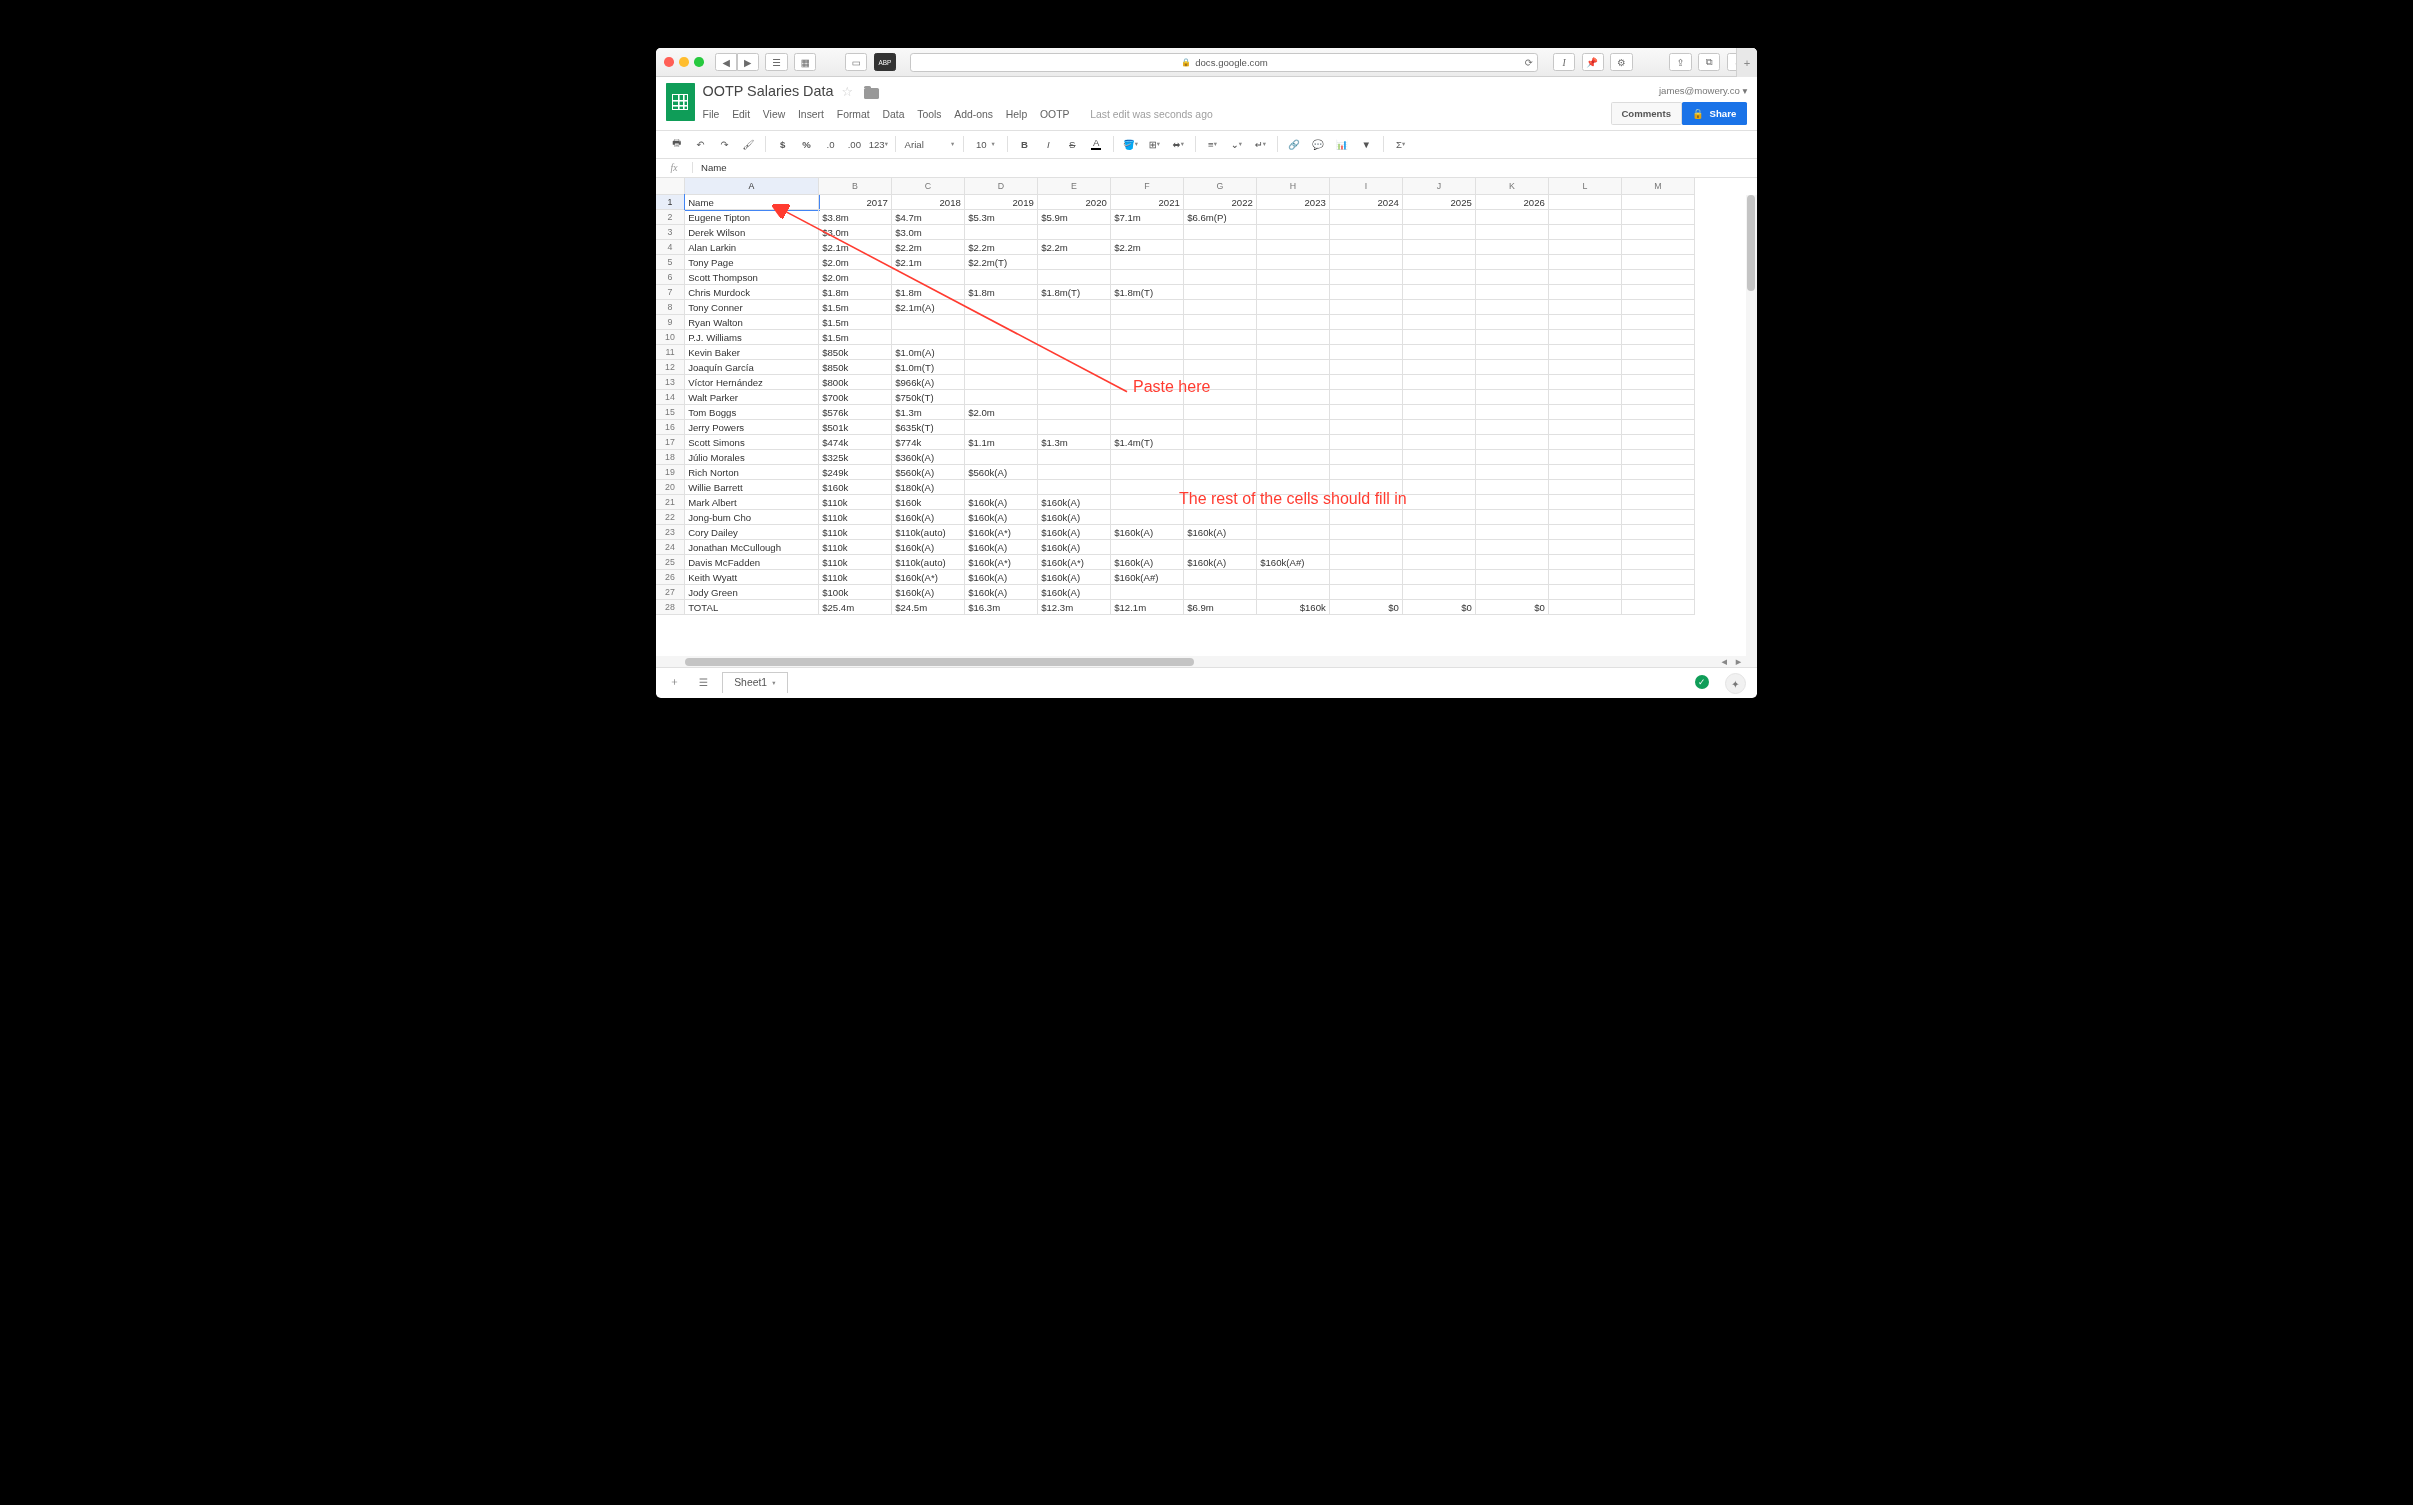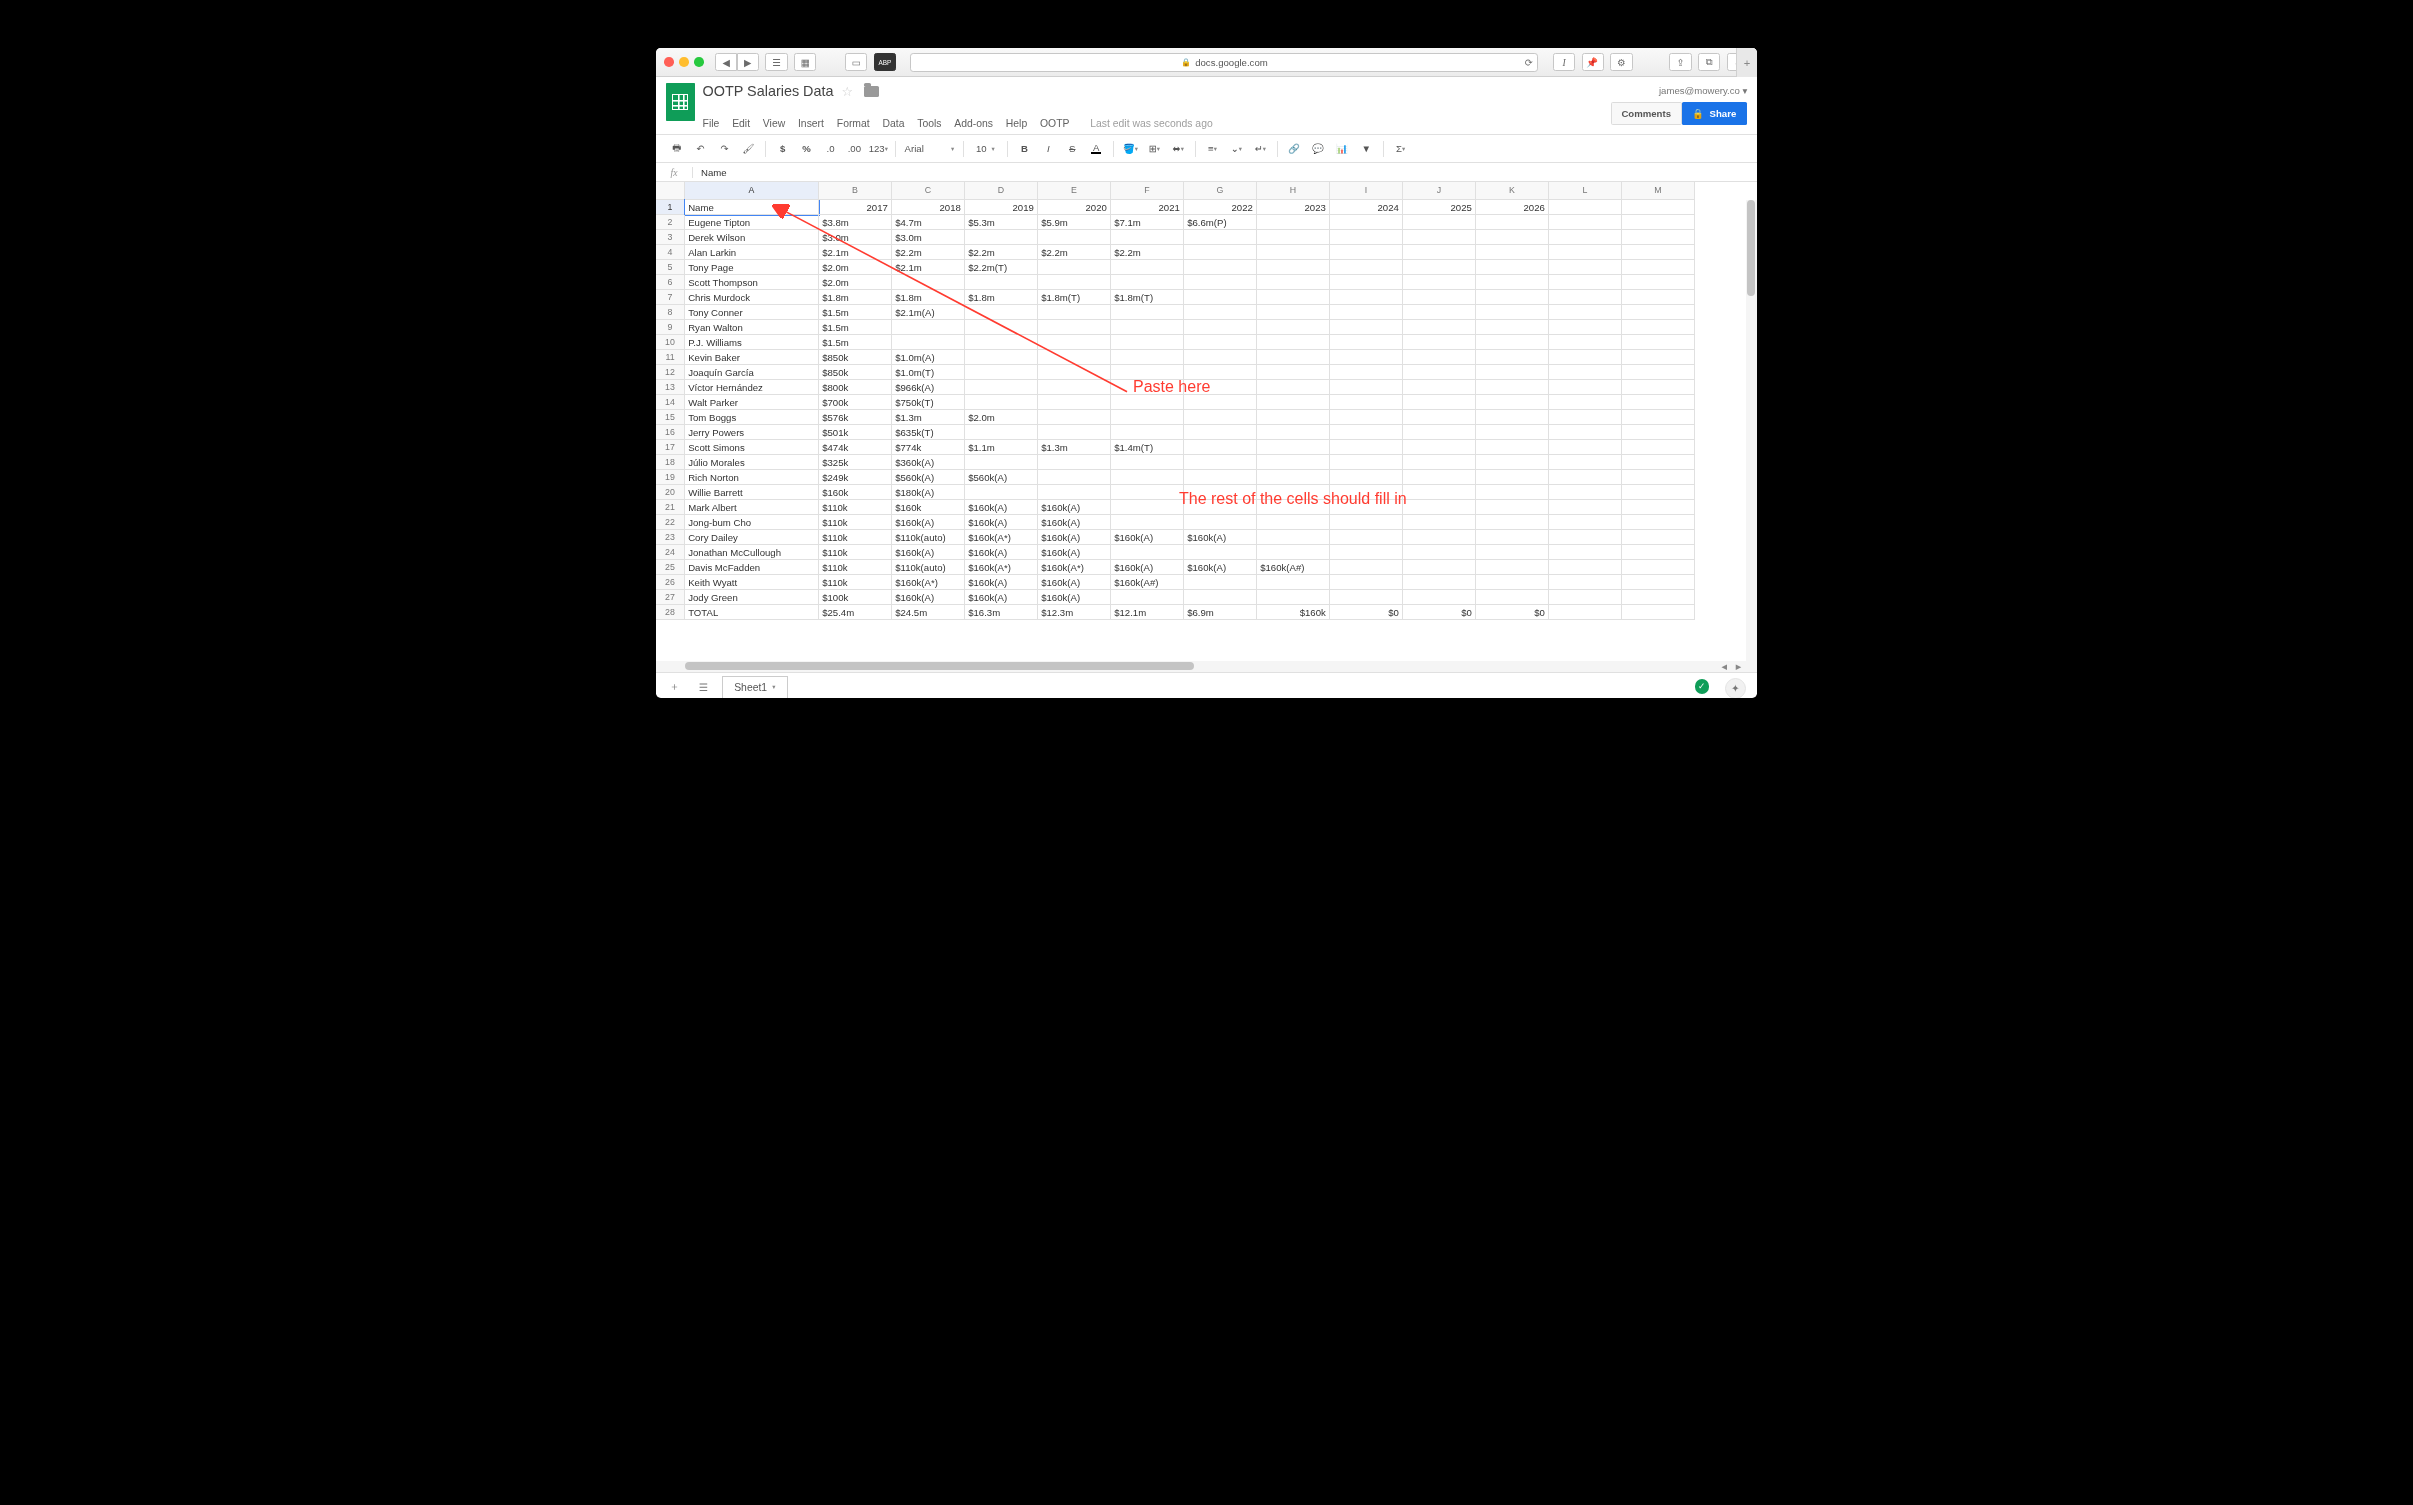--- a/index.html
+++ b/index.html
@@ -63,25 +63,25 @@
     conic-gradient(#fff 0 0),
     linear-gradient(#fff,#fff)  ;
     background:
       linear-gradient(#fff,#fff) 0 4.8px/16px 1.6px no-repeat,
       linear-gradient(#fff,#fff) 0 9.6px/16px 1.6px no-repeat,
       linear-gradient(#fff,#fff) 4.8px 0/1.6px 16px no-repeat,
       linear-gradient(#fff,#fff) 9.6px 0/1.6px 16px no-repeat;
     border:1.6px solid #fff;
   }
   .title-area{flex:1}
-  .doc-title{font-size:14.4px;color:#444;display:flex;align-items:center;gap:8px}
+  .doc-title{font-size:14.4px;color:#444;display:flex;align-items:flex-end;gap:8px}
   .title-star{color:#ccc;font-size:12.8px}
   .title-folder{width:14.4px;height:11.2px;background:#999;border-radius:1.6px;margin-left:3.2px;position:relative}
   .title-folder::before{content:"";position:absolute;top:-2.4px;left:0;width:6.4px;height:2.4px;background:#999;border-radius:1.6px 1.6px 0 0}
-  .menu-bar{display:flex;gap:12.8px;font-size:10.4px;color:var(--menu-text);margin-top:19px;align-items:center}
+  .menu-bar{display:flex;gap:12.8px;font-size:10.4px;color:var(--menu-text);margin-top:10px;align-items:center}
   .last-edit{color:#9e9e9e;margin-left:8px}
   .header-right{display:flex;align-items:center;gap:8px;padding-top:1.6px}
   .user-email{font-size:9.6px;color:#777}
   .comments-btn{
     border:0.8px solid #dcdcdc;background:#f8f8f8;padding:4.8px 9.6px;font-size:9.6px;
     color:#555;border-radius:1.6px;font-weight:bold;
   }
   .share-btn{
     background:var(--share-blue);color:#fff;border:none;padding:5.6px 11.2px;
     font-size:9.6px;border-radius:1.6px;display:flex;align-items:center;gap:4.8px;font-weight:bold;

